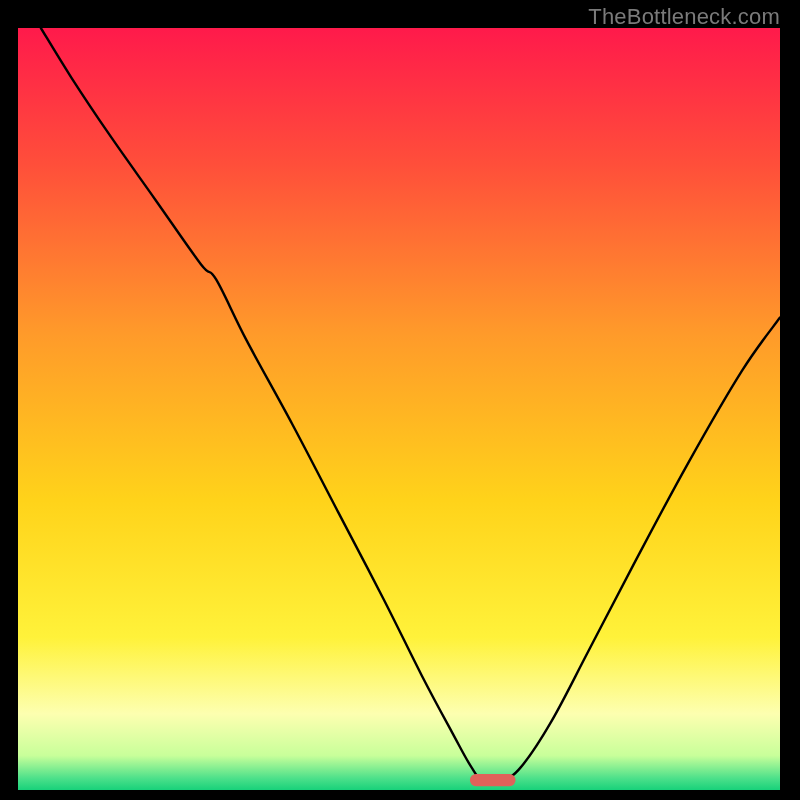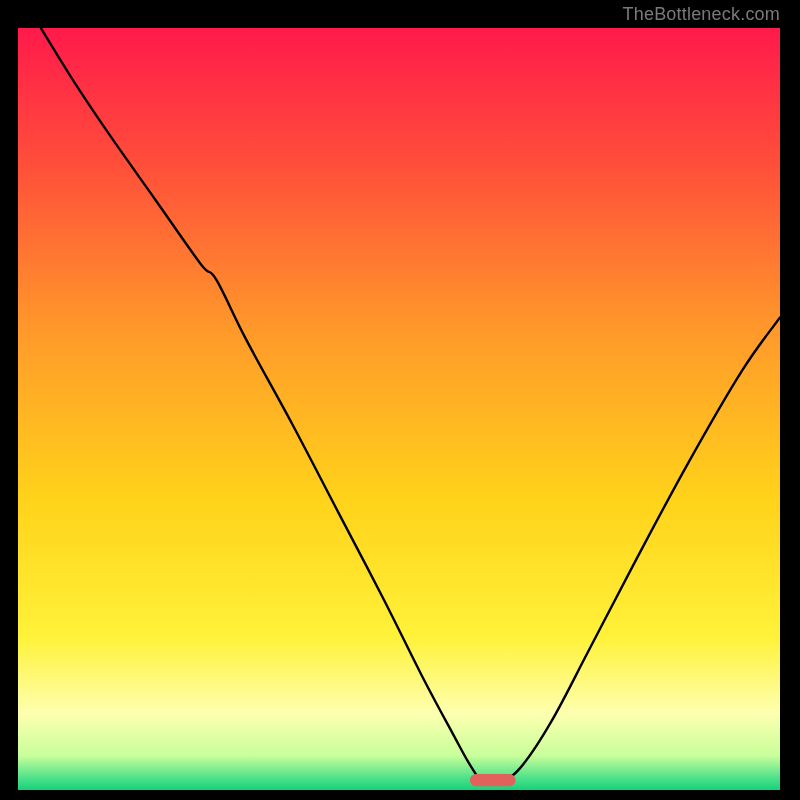--- a/index.html
+++ b/index.html
@@ -23,21 +23,21 @@
     left: 0;
     top: 0;
     width: 762px;
     height: 762px;
   }
   .watermark {
     position: absolute;
     top: 4px;
     right: 20px;
     font-family: Arial, Helvetica, sans-serif;
-    font-size: 18px;
+    font-size: 22px;
     color: #7a7a7a;
     letter-spacing: 0.2px;
     user-select: none;
   }
   svg { display: block; }
 </style>
 </head>
 <body>
 
 <div class="frame">

